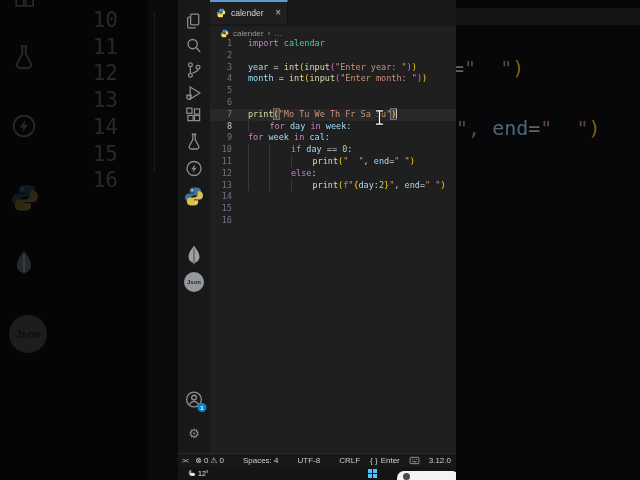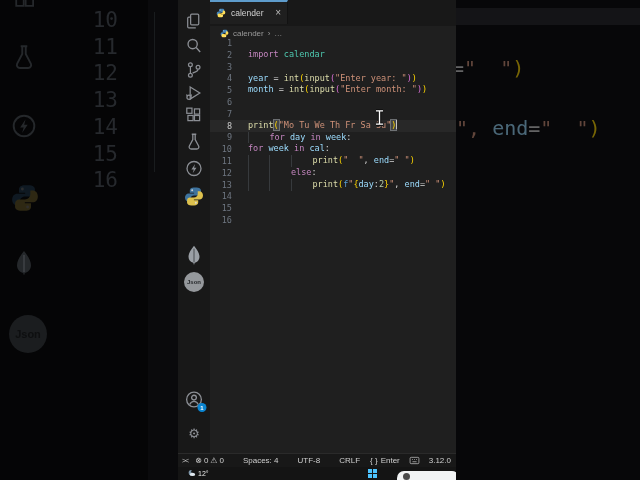--- a/index.html
+++ b/index.html
@@ -47,21 +47,21 @@
   .tab-close{margin-left:auto;font-size:10px;color:#bdbdbd;line-height:1;}
   .breadcrumb{position:absolute;left:0;top:26px;height:14px;width:100%;
               display:flex;align-items:center;gap:4px;padding-left:10px;box-sizing:border-box;
               color:#9a9a9a;font-size:8px;}
 
   .codearea{position:absolute;left:0;top:38px;right:0;}
   .gutter{position:absolute;left:0;top:0;width:30px;box-sizing:border-box;padding-right:8px;text-align:right;}
   .ln{height:11.8px;line-height:11.8px;font-family:"DejaVu Sans Mono",monospace;
       font-size:8.5px;color:#6e7681;}
   .ln.active{color:#c6c6c6;}
-  .lines{position:absolute;left:0;top:11px;right:0;}
+  .lines{position:absolute;left:0;top:0;right:0;}
   .cl{height:11.8px;line-height:11.8px;font-family:"DejaVu Sans Mono",monospace;font-size:8.5px;
       white-space:pre;padding-left:38px;color:#d4d4d4;}
   .cl.active{background:rgba(255,255,255,.045);}
   .guide{display:inline-block;width:4ch;height:11.8px;border-left:1px solid rgba(120,130,140,.28);
          vertical-align:top;}
 
   .kw{color:#c586c0}.type{color:#4ec9b0}.var{color:#9cdcfe}.fn{color:#dcdcaa}.str{color:#ce9178}
   .num{color:#b5cea8}.op{color:#d4d4d4}.p1{color:#ffd700}.p2{color:#da70d6}.fpre{color:#569cd6}
   .match{background:rgba(95,98,100,.5);box-shadow:0 0 0 1px rgba(170,175,180,.55);}
   .caret{display:inline-block;width:1px;height:9px;background:#c6c6c6;vertical-align:-1px;}
@@ -267,20 +267,21 @@
         <div class="lines">
             <div class="cl"><span class="kw">import</span><span class="op"> </span><span class="type">calendar</span></div>
             <div class="cl"></div>
             <div class="cl"><span class="var">year</span><span class="op"> = </span><span class="fn">int</span><span class="p1">(</span><span class="fn">input</span><span class="p2">(</span><span class="str">"Enter year: "</span><span class="p2">)</span><span class="p1">)</span></div>
             <div class="cl"><span class="var">month</span><span class="op"> = </span><span class="fn">int</span><span class="p1">(</span><span class="fn">input</span><span class="p2">(</span><span class="str">"Enter month: "</span><span class="p2">)</span><span class="p1">)</span></div>
             <div class="cl"></div>
             <div class="cl"></div>
             <div class="cl active"><span class="fn">print</span><span class="p1 match">(</span><span class="str">"Mo Tu We Th Fr Sa Su"</span><span class="p1 match">)</span><span class="caret"></span></div>
             <div class="cl"><span class="guide"></span><span class="kw">for</span><span class="op"> </span><span class="var">day</span><span class="op"> </span><span class="kw">in</span><span class="op"> </span><span class="var">week</span><span class="op">:</span></div>
             <div class="cl"><span class="kw">for</span><span class="op"> </span><span class="var">week</span><span class="op"> </span><span class="kw">in</span><span class="op"> </span><span class="var">cal</span><span class="op">:</span></div>
+            <div class="cl"><span class="guide"></span><span class="guide"></span><span class="kw">if</span><span class="op"> </span><span class="var">day</span><span class="op"> == </span><span class="num">0</span><span class="op">:</span></div>
             <div class="cl"><span class="guide"></span><span class="guide"></span><span class="guide"></span><span class="fn">print</span><span class="p1">(</span><span class="str">"  "</span><span class="op">, </span><span class="var">end</span><span class="op">=</span><span class="str">" "</span><span class="p1">)</span></div>
             <div class="cl"><span class="guide"></span><span class="guide"></span><span class="kw">else</span><span class="op">:</span></div>
             <div class="cl"><span class="guide"></span><span class="guide"></span><span class="guide"></span><span class="fn">print</span><span class="p1">(</span><span class="fpre">f</span><span class="str">"</span><span class="p1">{</span><span class="var">day</span><span class="op">:</span><span class="num">2</span><span class="p1">}</span><span class="str">"</span><span class="op">, </span><span class="var">end</span><span class="op">=</span><span class="str">" "</span><span class="p1">)</span></div>
             <div class="cl"></div>
           </div>
       </div>
       <svg class="ibeam" width="11" height="17" viewBox="0 0 11 17">
         <g stroke="#111" stroke-width="3.4" fill="none">
             <path d="M2 1.8h7M5.5 1.8v13.4M2 15.2h7"></path>
           </g>

